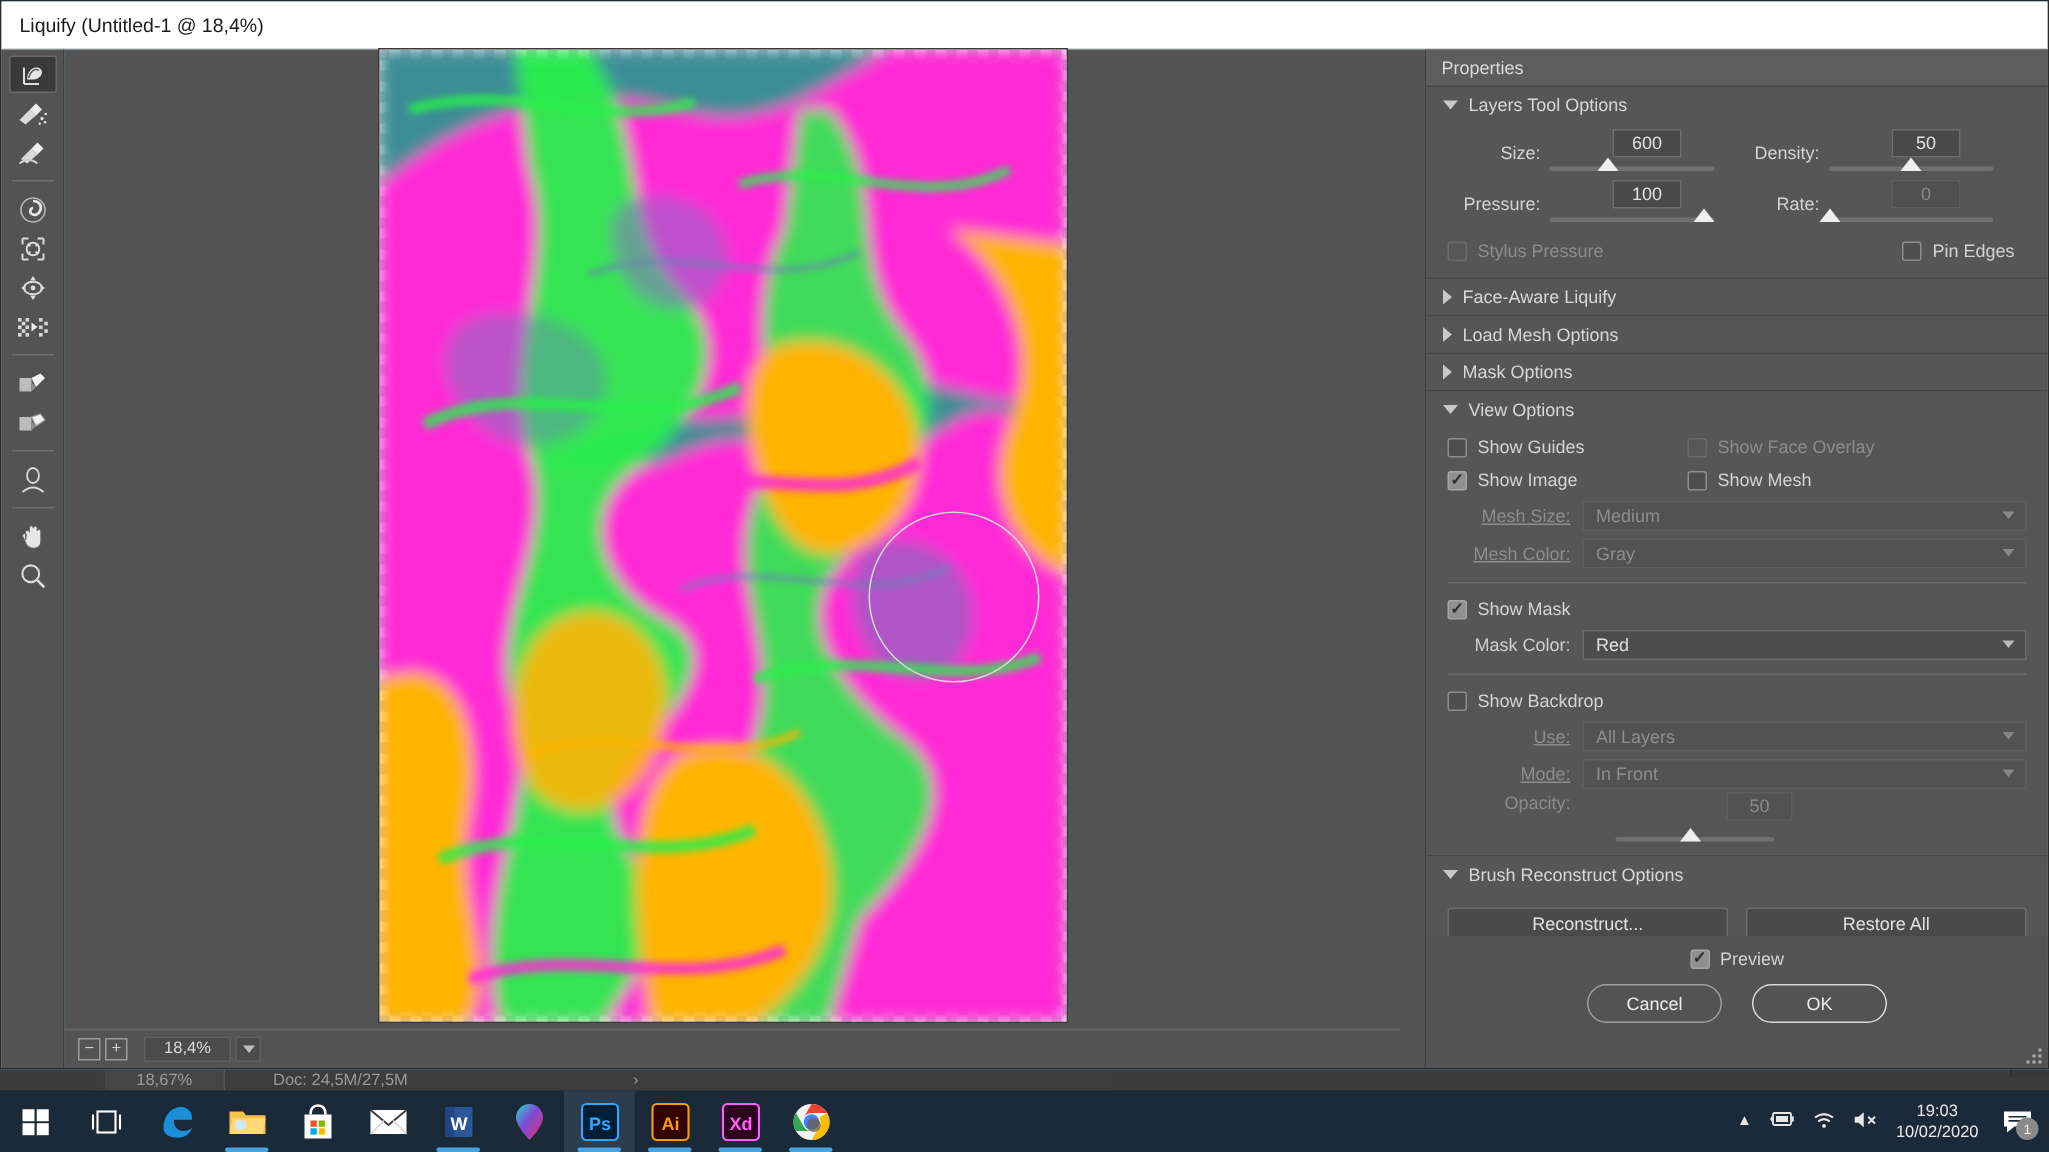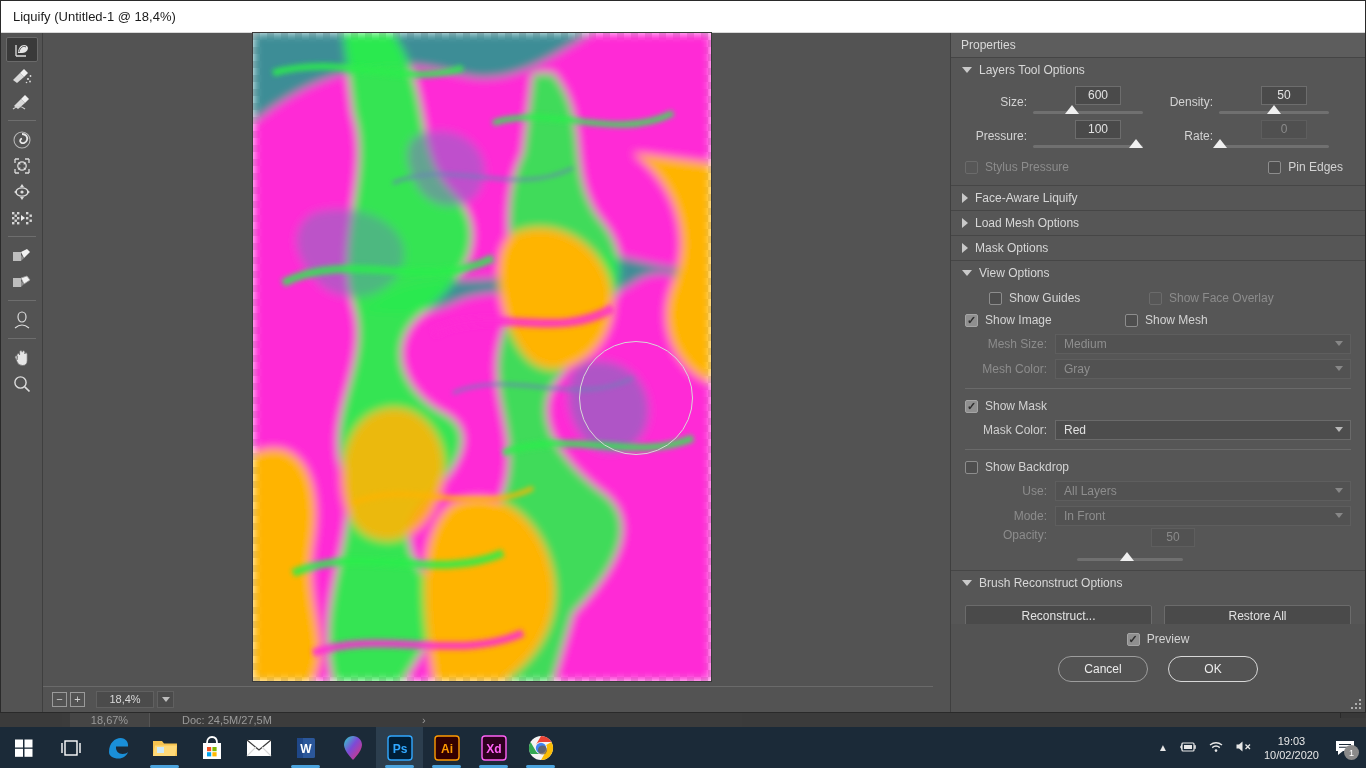--- a/index.html
+++ b/index.html
@@ -185,21 +185,21 @@
   .cb.dim { border-color: #6b6b6b; background: #575757; }
   .cb.checked { background: #8f8f8f; border-color: #a5a5a5; }
   .cb .chk { color: #2f2f2f; font-size: 11px; line-height: 11px; font-weight: bold; }
   .cb-label { color: #d3d3d3; font-size: 12px; }
   .cb-label.dim { color: #8c8c8c; }
 
   .selrow { display: flex; align-items: center; height: 25px; }
   .selrow .sl {
     width: 90px; text-align: right; color: #cfcfcf; font-size: 12px; padding-right: 8px;
   }
-  .selrow .sl.dim { color: #8c8c8c; }
+  .selrow .sl.dim { color: #8c8c8c; text-decoration: underline; }
   .sel {
     flex: 1; height: 20px; background: #4d4d4d; border: 1px solid #6a6a6a;
     color: #e0e0e0; font-size: 12px;
     display: flex; align-items: center; padding: 0 8px;
     position: relative; cursor: pointer;
   }
   .sel.dim { color: #8e8e8e; background: #525252; border-color: #5e5e5e; }
   .sel .caret {
     position: absolute; right: 7px; top: 6px;
     width: 0; height: 0;
@@ -592,21 +592,21 @@
         </div>
 
         <div class="section">
           <div class="sec-head">
             <span class="tri down"></span>
             <span>View Options</span>
           </div>
           <div class="sec-body" style="padding-top:2px;">
 
             <div class="cbrow">
-              <div class="cbwrap" style="width:160px;margin-left:24px;">
+              <div class="cbwrap" style="width:160px;">
                 <span class="cb"></span>
                 <span class="cb-label">Show Guides</span>
               </div>
               <div class="cbwrap">
                 <span class="cb dim"></span>
                 <span class="cb-label dim">Show Face Overlay</span>
               </div>
             </div>
 
             <div class="cbrow">

